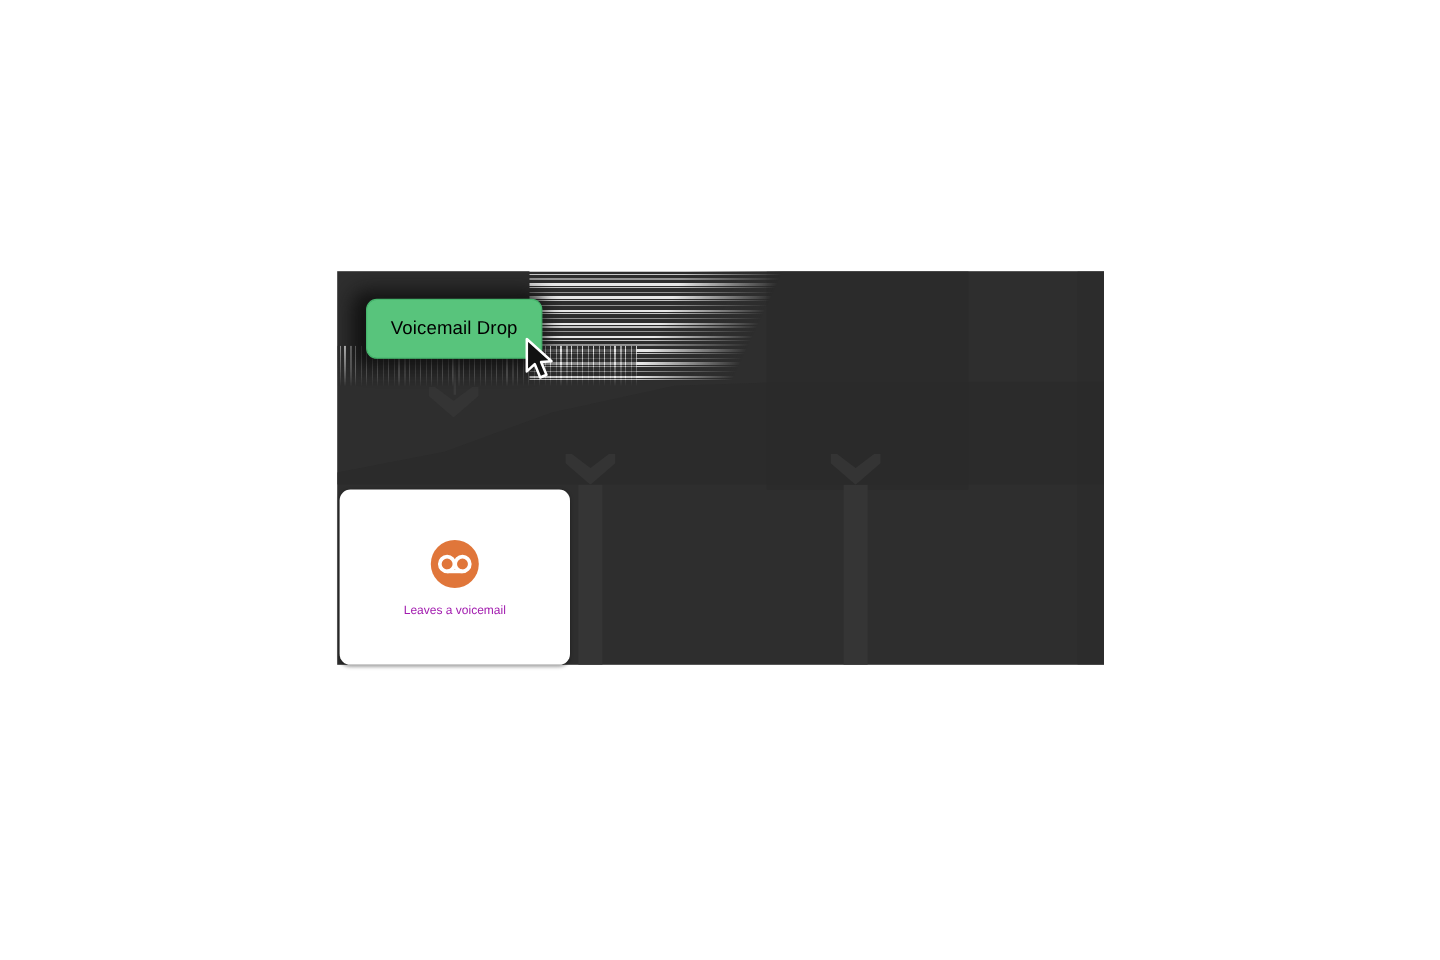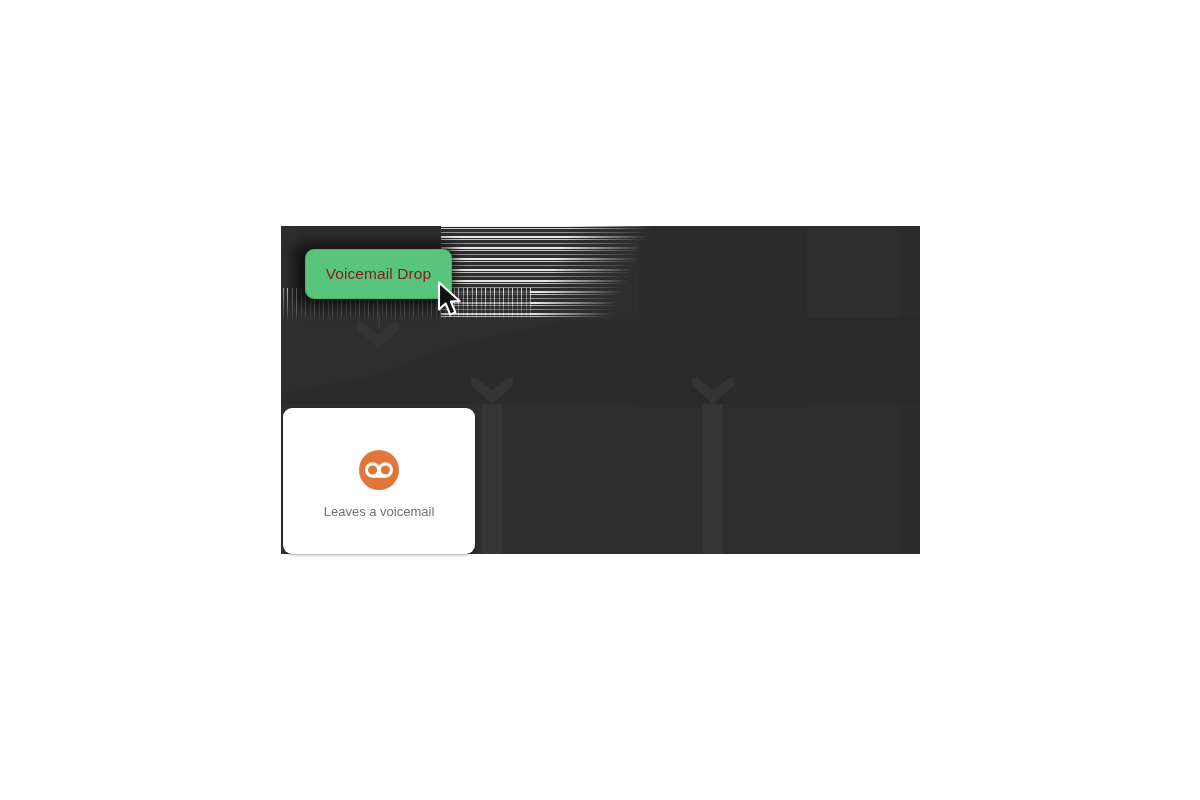--- a/index.html
+++ b/index.html
@@ -98,21 +98,21 @@
     border-radius: 9px;
     background: #58c47c;
     border: 1px solid #46b56c;
     box-sizing: border-box;
     display: flex;
     align-items: center;
     justify-content: center;
     cursor: pointer;
   }
   #trigger-node-label {
-    color: #7f1d1d;
+    color: #000000;
     font-size: 15.5px;
     letter-spacing: .1px;
     white-space: nowrap;
   }
 
   
   #trunk-line {
     position: absolute;
     left: 97px;
     top: 73px;
@@ -166,22 +166,22 @@
     width: 44px;
     height: 44px;
     display: flex;
     align-items: center;
     justify-content: center;
   }
   .action-card.card-3 .card-icon { margin-top: 42px; }
 
   .card-label {
     margin-top: 12px;
-    font-size: 13px;
-    color: #737373;
+    font-size: 10px;
+    color: #a21caf;
     white-space: nowrap;
   }
   .action-card.card-3 .card-label { margin-top: 13px; }
 
   
   #mouse-cursor {
     position: absolute;
     left: 437px;
     top: 281px;
     width: 26px;

